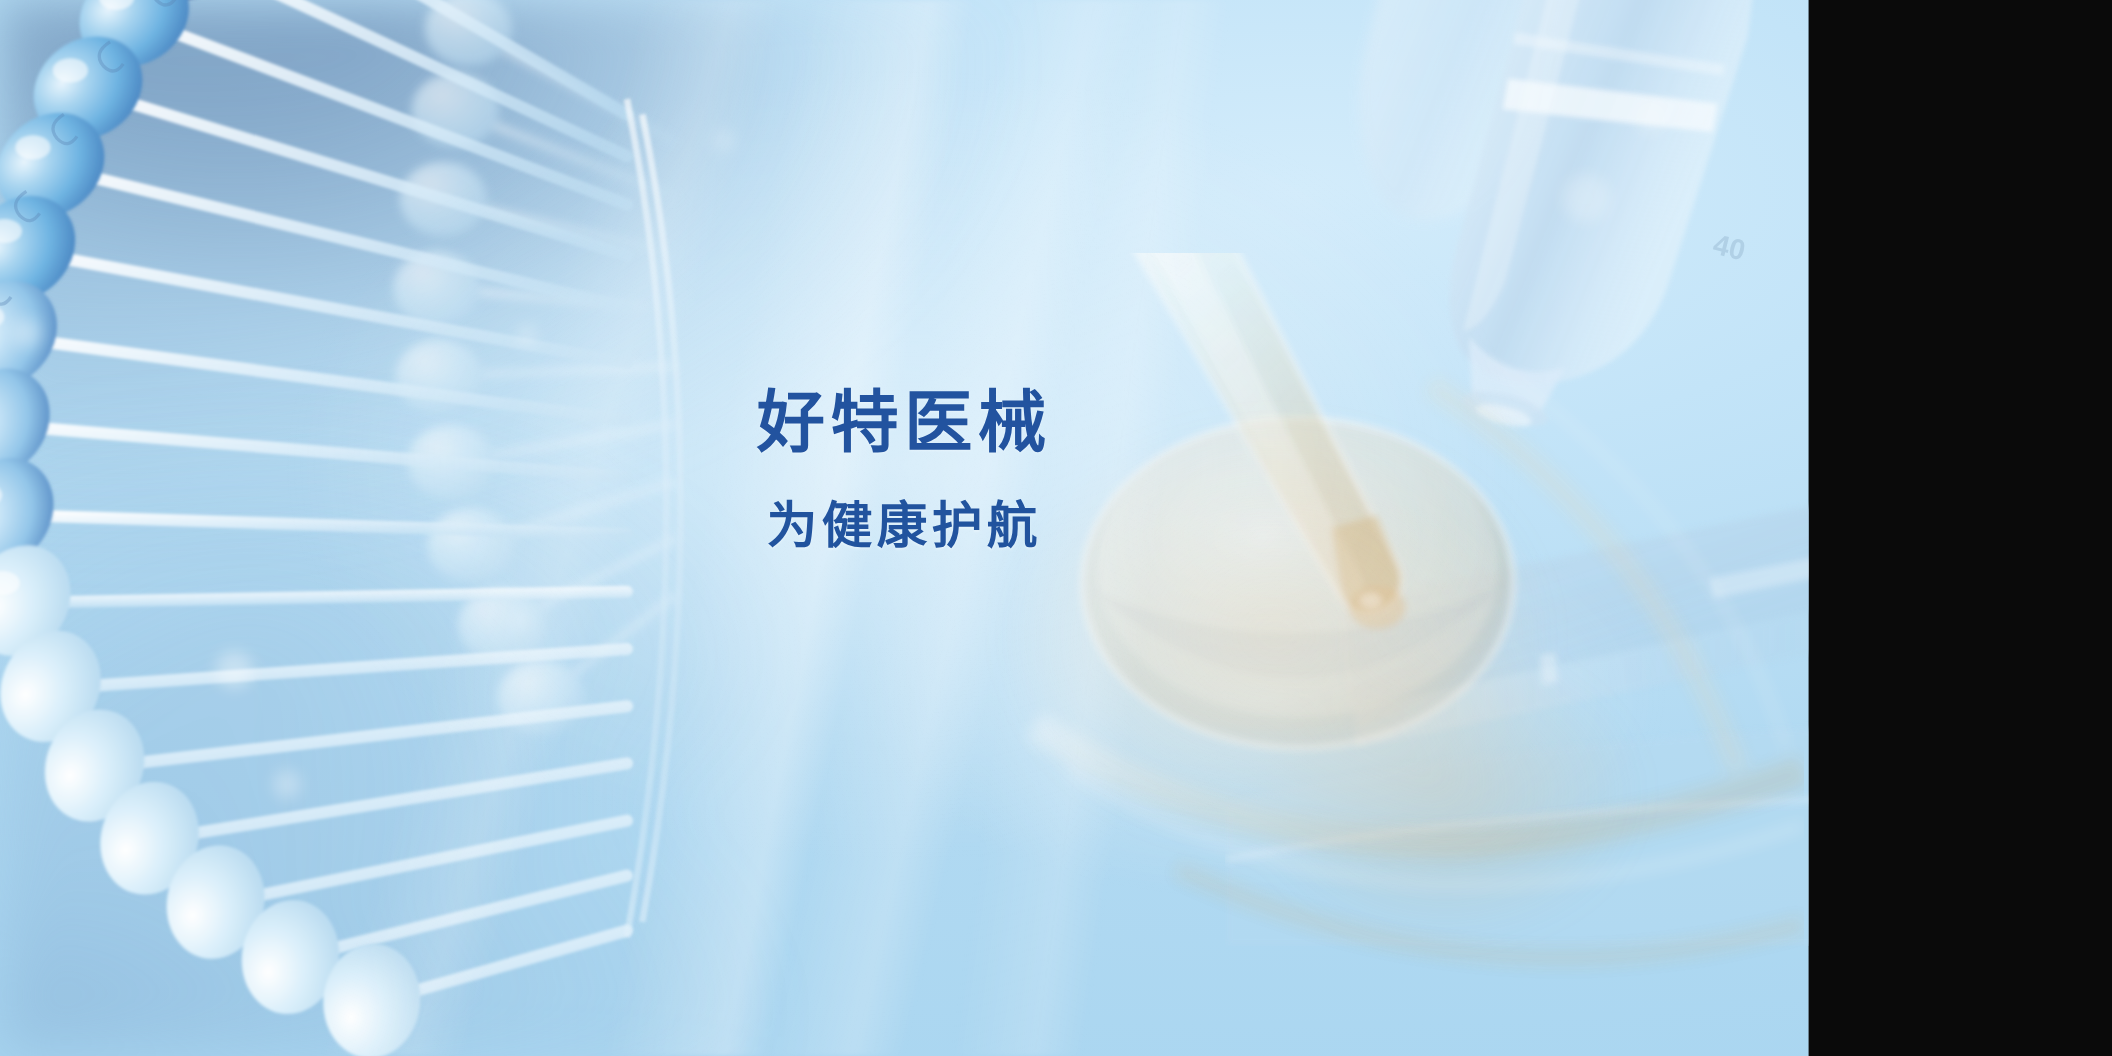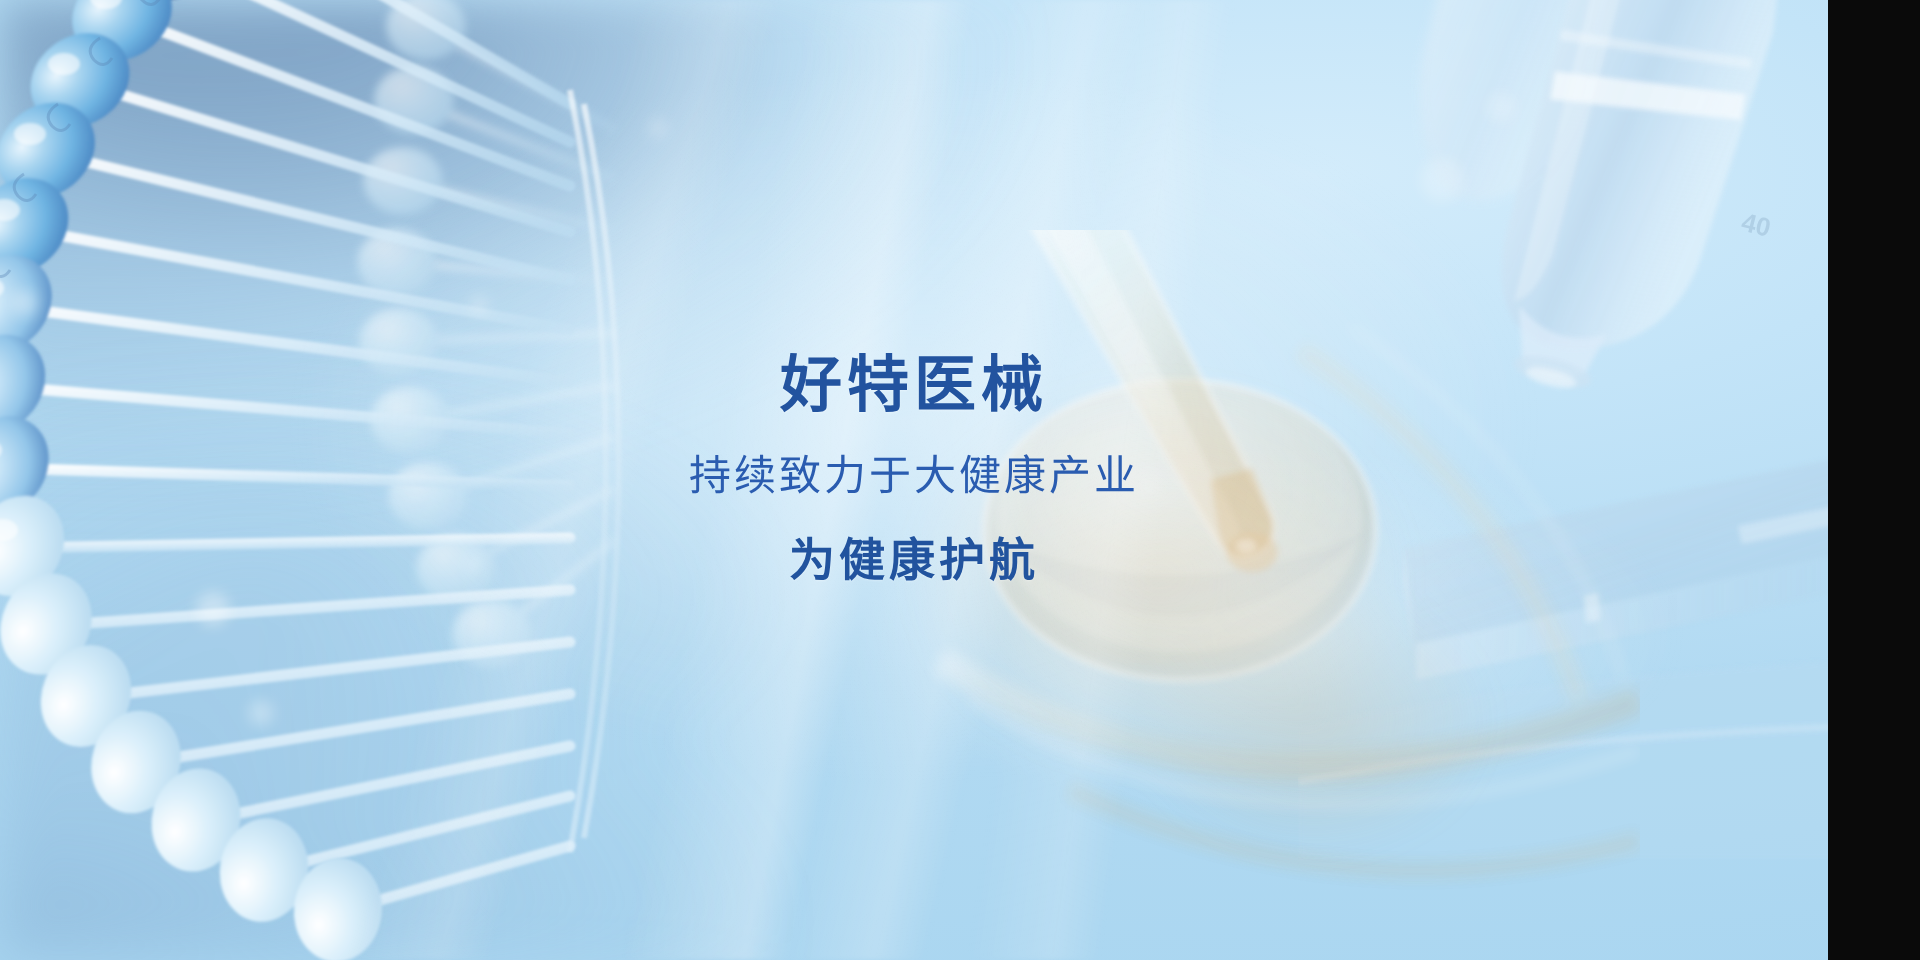--- a/index.html
+++ b/index.html
@@ -3,21 +3,21 @@
 <meta charset="utf-8">
 <title>好特医械</title>
 <style>
   html, body {
     margin: 0;
     padding: 0;
     background: #0a0a0a;
   }
   #banner {
     position: relative;
-    width: 1828px;
+    width: 1644px;
     height: 960px;
     overflow: hidden;
     font-family: "Liberation Sans", "DejaVu Sans", sans-serif;
     background: #b6dcf3;
   }
 
   
   .layer { position: absolute; inset: 0; pointer-events: none; }
 
   
@@ -406,17 +406,16 @@
     <div class="bokeh" style="left:248px; top:700px; width:26px; height:26px; opacity:.50;"></div>
     <div class="bokeh" style="left:470px; top:296px; width:18px; height:18px; opacity:.48;"></div>
     <div class="bokeh" style="left:466px; top:556px; width:16px; height:16px; opacity:.42;"></div>
     <div class="bokeh" style="left:1420px;top:158px; width:44px; height:44px; opacity:.38;"></div>
     <div class="bokeh" style="left:1486px;top:92px;  width:30px; height:30px; opacity:.32;"></div>
     <div class="bokeh" style="left:648px; top:118px; width:20px; height:20px; opacity:.34;"></div>
   </div>
 
   <div id="copy">
     <h1 class="title">好特医械</h1>
-    <p class="sub">持续致力于大健康产业</p>
     <p class="slogan">为健康护航</p>
   </div>
 
 </div>
 
 </body></html>

